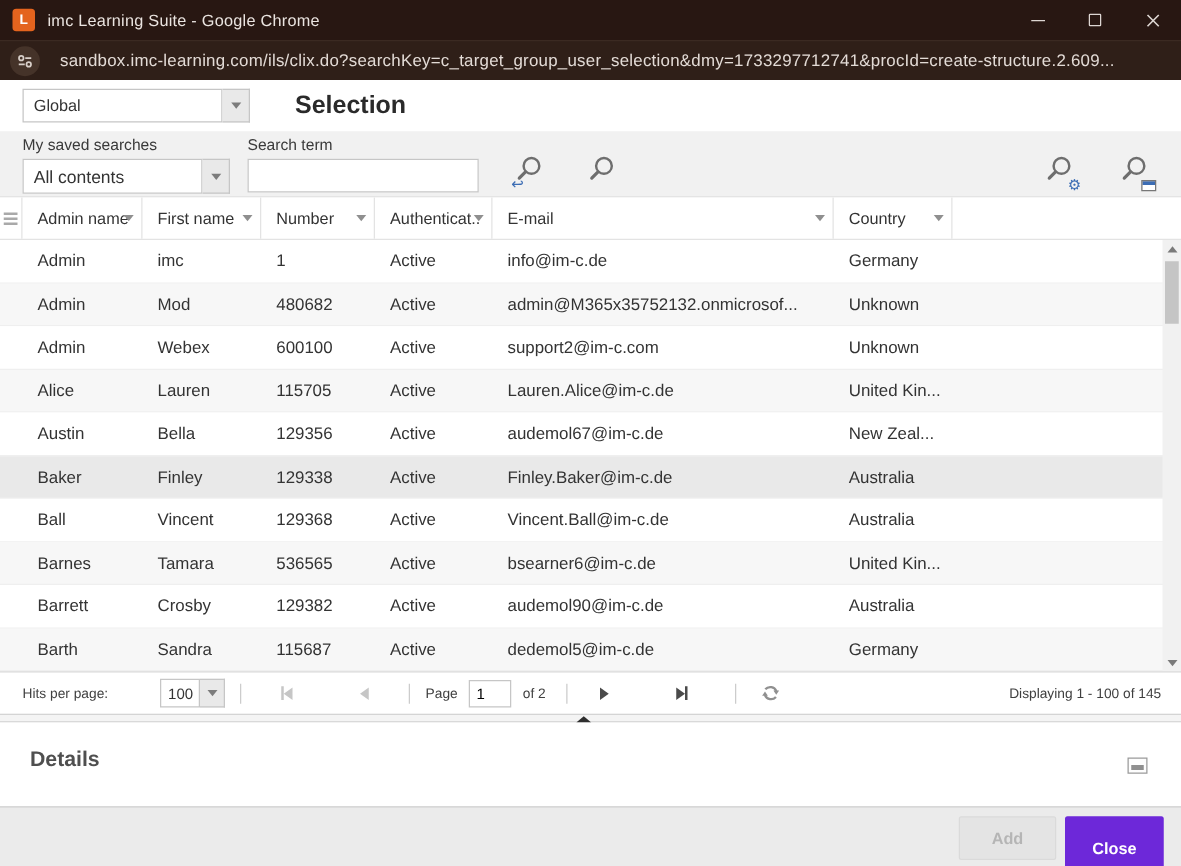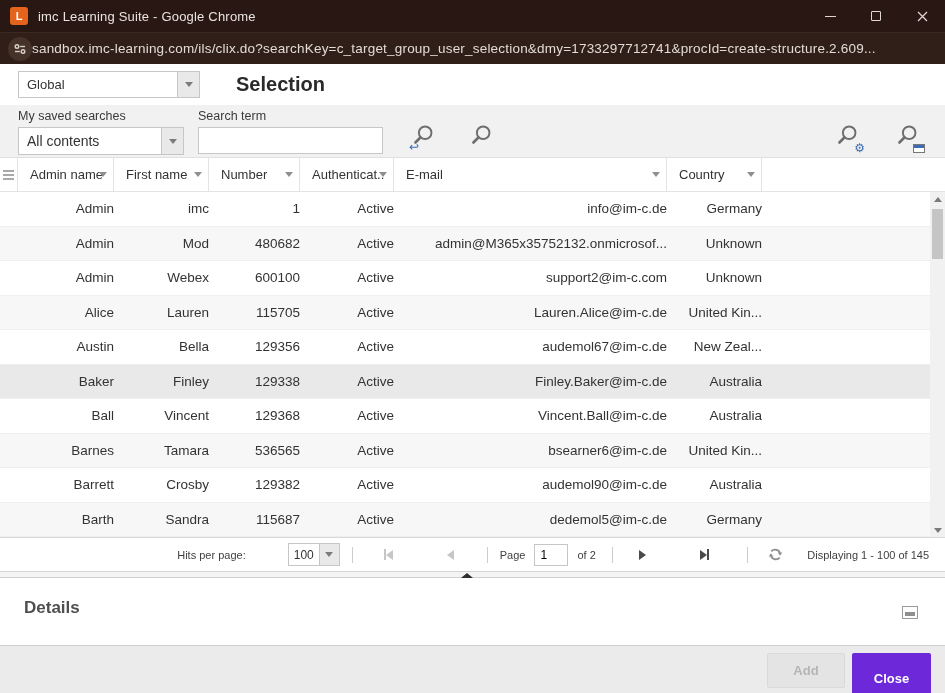--- a/index.html
+++ b/index.html
@@ -15,21 +15,21 @@
   .win-controls { margin-left:auto; display:flex; height:32px; }
   .win-btn { width:46px; height:32px; display:flex; align-items:center; justify-content:center; cursor:default; }
   .ic-min { width:11px; height:1px; background:#ddd6d2; }
   .ic-max { width:10px; height:10px; border:1.4px solid #ddd6d2; border-radius:1px; }
 
   
   .urlbar { position:absolute; top:32px; left:0; width:945px; height:32px; background:#2f1f18;
             border-top:1px solid #3b2a22; display:flex; align-items:center; padding-left:8px; }
   .site-info { width:24px; height:24px; border-radius:50%; background:#453329; display:flex;
                align-items:center; justify-content:center; }
-  .url-text { color:#e3dbd6; font-size:13.5px; margin-left:0; letter-spacing:.2px; white-space:nowrap; }
+  .url-text { color:#e3dbd6; font-size:13.5px; margin-left:16px; letter-spacing:.2px; white-space:nowrap; }
 
   
   .header-row { position:absolute; top:64px; left:0; width:945px; height:41px; background:#fff;
                 display:flex; align-items:center; padding-left:18px; }
   .combo { display:flex; height:27px; }
   .combo .val { border:1px solid #c6c6c6; background:#fff; font-size:13px; color:#333;
                 display:flex; align-items:center; padding:0 8px; }
   .combo .btn { width:22px; border:1px solid #c6c6c6; border-left:none; background:#e9e9e9;
                 display:flex; align-items:center; justify-content:center; }
   .dd-arrow { width:0; height:0; border-left:4px solid transparent; border-right:4px solid transparent;
@@ -64,40 +64,40 @@
   .th { position:relative; display:flex; align-items:center; border-right:1px solid #e3e3e3;
         font-size:13px; color:#333; padding-left:12px; }
   .th .dd-arrow { position:absolute; right:6px; border-top-color:#8f8f8f; }
   .c-menu { width:18px; padding-left:0; justify-content:center; }
   .c-last { width:96px; } .c-first { width:95px; } .c-number { width:91px; }
   .c-auth { width:94px; } .c-email { width:273px; } .c-country { width:95px; }
   .c-rest { flex:1; border-right:none; }
   .hamburger { width:11px; height:2px; background:#a9a9a9; box-shadow:0 4px 0 #a9a9a9, 0 8px 0 #a9a9a9;
                margin-top:-8px; }
 
-  .tbody { position:absolute; top:192px; left:0; width:945px; height:345px; overflow:hidden;text-align:right; }
+  .tbody { position:absolute; top:192px; left:0; width:945px; height:345px; overflow:hidden; }
   .tr { display:flex; height:34.5px; align-items:center; background:#fff; border-bottom:1px solid #efefef; cursor:pointer; }
   .tr:nth-child(even) { background:#f7f7f7; }
   .tr.selected { background:#e9e9e9; }
   .td { font-size:13.5px; color:#333; padding-left:12px; white-space:nowrap; overflow:hidden; }
 
   
   .scrollbar { position:absolute; left:930px; top:192px; width:15px; height:345px; background:#f1f1f1; }
   .sb-arrow { position:absolute; left:0; width:15px; height:14px; display:flex; align-items:center; justify-content:center; }
   .sb-up { top:0; } .sb-down { bottom:0; }
   .tri-up-s { width:0; height:0; border-left:4px solid transparent; border-right:4px solid transparent;
               border-bottom:5px solid #7a7a7a; }
   .tri-dn-s { width:0; height:0; border-left:4px solid transparent; border-right:4px solid transparent;
               border-top:5px solid #7a7a7a; }
   .sb-thumb { position:absolute; left:2px; top:17px; width:11px; height:50px; background:#c5c5c5; }
 
   
   .pager { position:absolute; top:537px; left:0; width:945px; height:34px; background:#fff;
            border-top:1px solid #d8d8d8; display:flex; align-items:center; padding-left:18px;
-           font-size:11px; color:#3f3f3f;justify-content:center; }
+           font-size:11px; color:#3f3f3f; }
   .pager .combo { height:23px; margin-left:42px; }
   .pager .combo .val { width:32px; font-size:12px; padding:0 5px; }
   .pager .combo .btn { width:20px; }
   .psep { width:1px; height:16px; background:#ccc; }
   .nav-btn { display:flex; align-items:center; justify-content:center; width:20px; height:20px; cursor:pointer; }
   .tri-l { width:0; height:0; border-top:5px solid transparent; border-bottom:5px solid transparent; border-right:7px solid #4a4a4a; }
   .tri-r { width:0; height:0; border-top:5px solid transparent; border-bottom:5px solid transparent; border-left:7px solid #4a4a4a; }
   .nbar { width:2px; height:11px; background:#4a4a4a; }
   .disabled .tri-l, .disabled .tri-r { border-right-color:#c6c6c6; border-left-color:#c6c6c6; }
   .disabled .nbar { background:#c6c6c6; }

